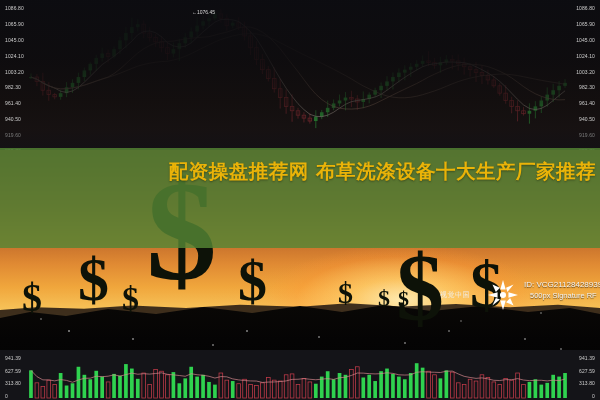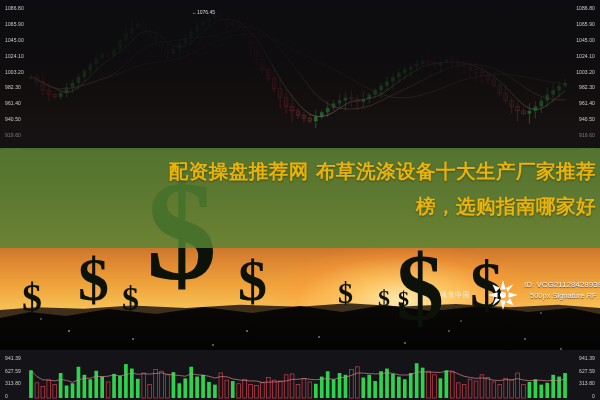--- a/index.html
+++ b/index.html
@@ -506,21 +506,20 @@
         <div class="axis-lbl" style="top: 5px; right: 5px;">941.39</div>
         <div class="axis-lbl" style="top: 17.6667px; right: 5px;">627.59</div>
         <div class="axis-lbl" style="top: 30.3333px; right: 5px;">313.80</div>
         <div class="axis-lbl" style="top: 43px; right: 5px;">0</div>
       </div>
   </div>
 
   <div class="banner"></div>
   <div class="banner-text">
     <div>配资操盘推荐网 布草洗涤设备十大生产厂家推荐</div>
-    <div>榜，选购指南哪家好</div>
   </div>
 
   <div class="wm">
     <div class="wm-cn">视觉中国</div>
     <svg class="wm-mark" viewBox="0 0 100 100">
       <g fill="#ffffff">
         <path d="M50 6 L58 34 L42 34 Z"></path>
         <path d="M94 50 L66 58 L66 42 Z"></path>
         <path d="M50 94 L42 66 L58 66 Z"></path>
         <path d="M6 50 L34 42 L34 58 Z"></path>

